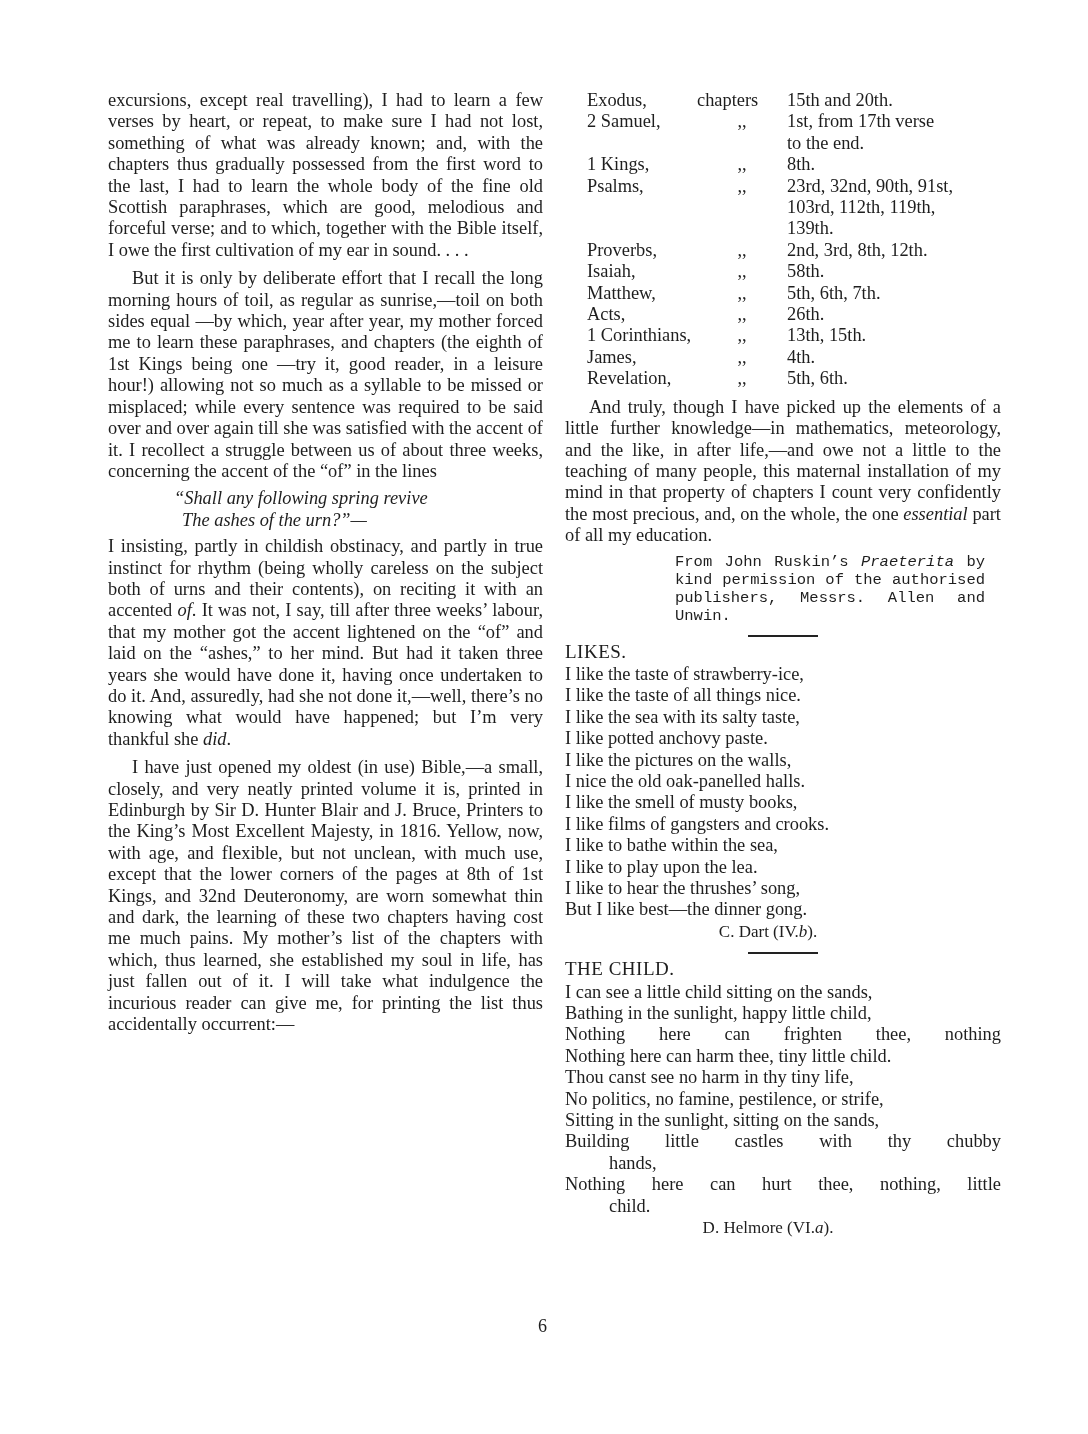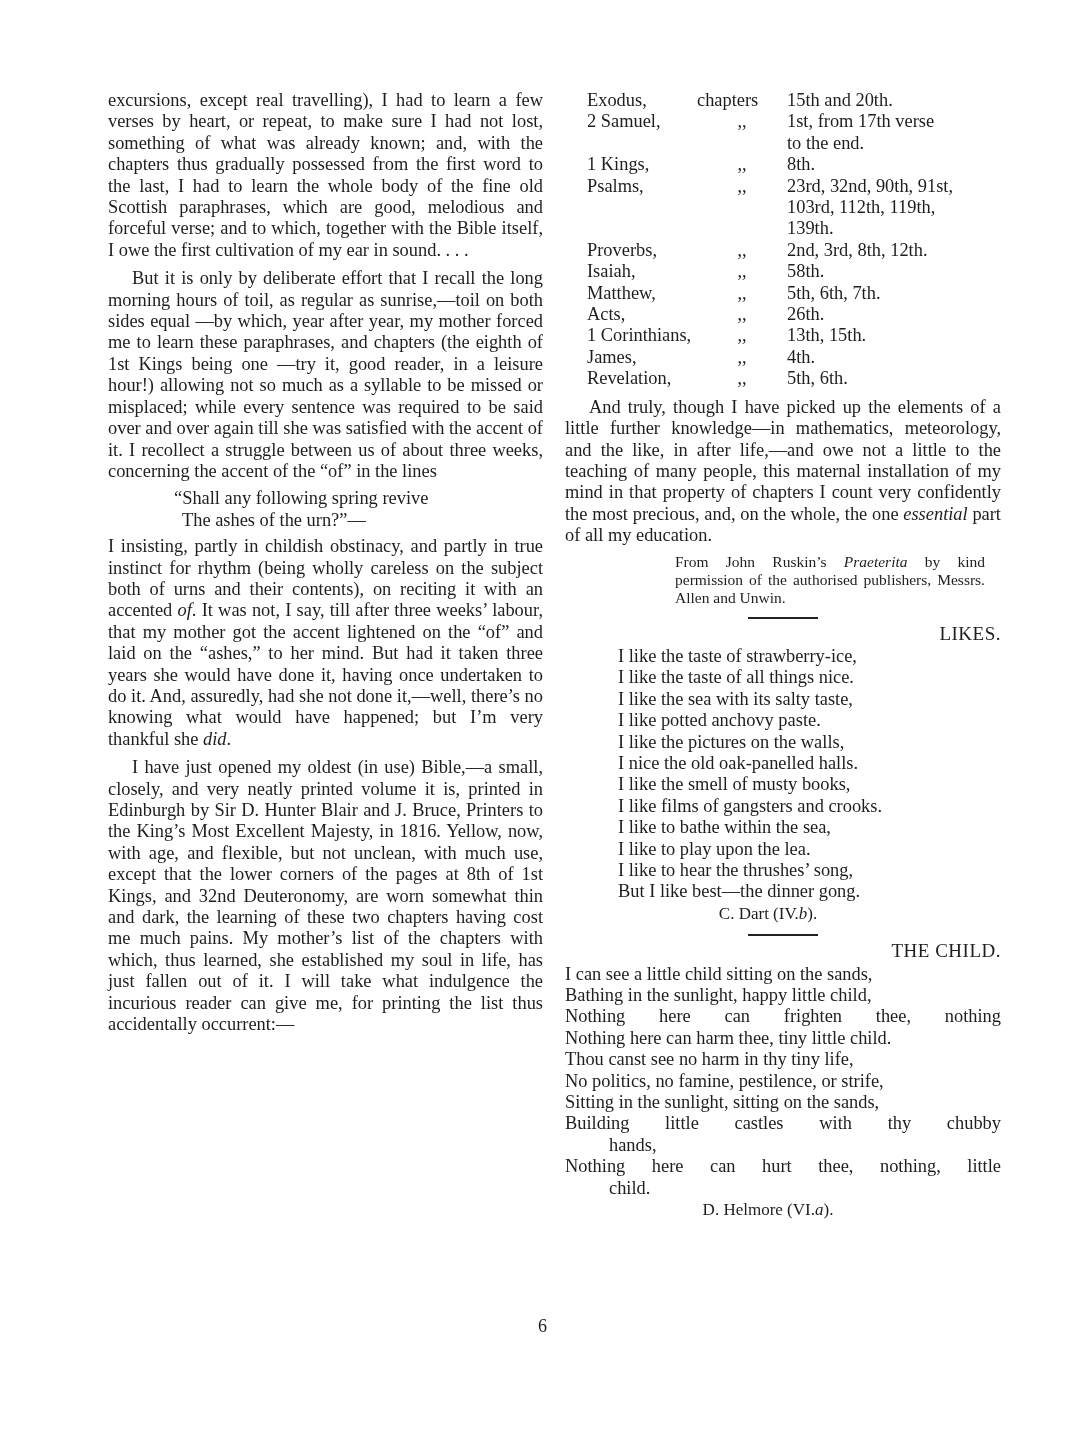--- a/index.html
+++ b/index.html
@@ -8,33 +8,33 @@
     font-family: "Liberation Serif", "DejaVu Serif", serif;
     color: #1e1e1e;
   }
   .col { position: absolute; font-size: 18.4px; line-height: 21.4px; }
   #left { left: 108px; top: 90px; width: 435px; }
   #right { left: 565px; top: 90px; width: 436px; }
   .p { text-align: justify; margin: 0; }
   .p.indent { text-indent: 24px; }
   .gap { margin-top: 7px; }
   .verse { margin: 6px 0 5px 66px; }
-  .verse div { white-space: nowrap; }
+  .verse div { white-space: nowrap; font-style: italic; }
   .verse .l2 { padding-left: 8px; }
   i, em { font-style: italic; }
   .list { margin-left: 22px; }
   .lrow { display: flex; font-family: Liberation Serif, serif; }
   .lrow .book { width: 110px; white-space: nowrap; }
   .lrow .ditto { width: 90px; text-align: center; white-space: nowrap; }
   .lrow .chap { flex: 1; white-space: nowrap; }
   .lrow.first .ditto { text-align: left; padding-left: 0; }
-  .credit { margin: 6px 0 0 110px; font-size: 15.5px; line-height: 18px; text-align: justify; width: 310px; }
+  .credit { margin: 6px 0 0 110px; font-size: 15.5px; line-height: 18px; text-align: justify; width: 310px; font-family: Liberation Mono, monospace; }
   .rule { width: 70px; height: 0; border-top: 2px solid #222; margin: 10px auto 4px; }
-  .title { text-align: right; font-size: 19px; letter-spacing: 0.5px; margin: 2px 0 2px; }
-  .poem1 { margin-left: 53px; }
+  .title { text-align: left; font-size: 19px; letter-spacing: 0.5px; margin: 2px 0 2px; }
+  .poem1 { }
   .poem1 div { white-space: nowrap; }
   .sig { text-align: center; margin-right: 30px; font-size: 17px; }
   .poem2 div { white-space: nowrap; }
   .poem2 .cont { padding-left: 44px; }
   .poem2 .just { text-align: justify; text-align-last: justify; white-space: normal; }
   .pagenum { position: absolute; left: 538px; top: 1316px; font-size: 18px; }
 </style>
 </head>
 <body>
 

